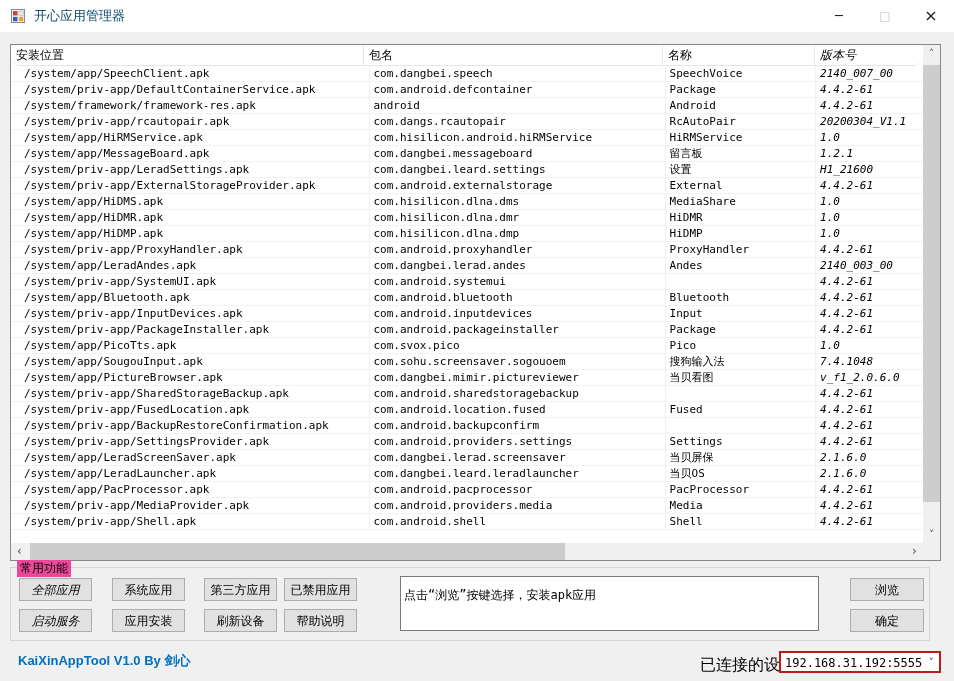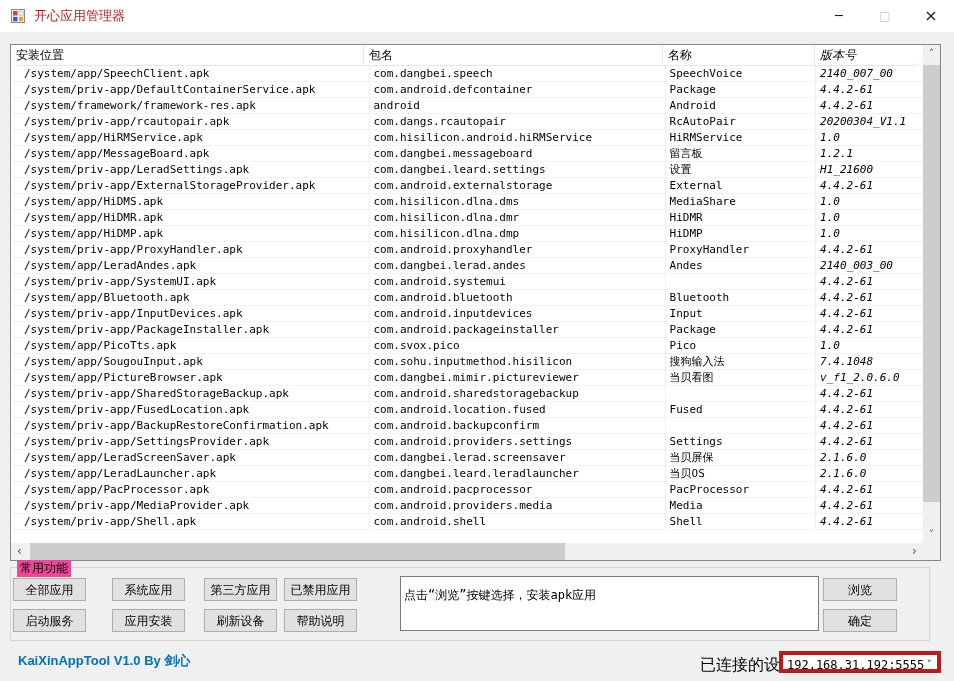--- a/index.html
+++ b/index.html
@@ -2,21 +2,21 @@
 <html><head>
 <meta charset="utf-8">
 <style>
   * { margin:0; padding:0; box-sizing:border-box; }
   body { background:#d9d9d9; font-family:"Liberation Sans","DejaVu Sans",sans-serif; }
   .window { position:relative; width:954px; height:681px; background:#f0f0f0; overflow:hidden; }
 
   
   .titlebar { position:absolute; left:0; top:0; width:954px; height:32px; background:#ffffff; }
   .app-icon { position:absolute; left:10px; top:8px; width:16px; height:16px; }
-  .title-text { position:absolute; left:34px; top:0; height:32px; line-height:32px; font-size:13px; color:#b91c1c; white-space:nowrap; }
+  .title-text { position:absolute; left:34px; top:0; height:32px; line-height:32px; font-size:13px; color:#0c4a6e; white-space:nowrap; }
   .win-btn { position:absolute; top:0; width:46px; height:32px; text-align:center; line-height:32px; font-size:13px; color:#222; font-family:"DejaVu Sans",sans-serif; }
   .btn-min { left:816px; }
   .btn-max { left:862px; color:#c9c9c9; font-size:12px; }
   .btn-close { left:908px; font-size:16px; }
 
   
   .listview { position:absolute; left:10px; top:44px; width:931px; height:517px; background:#ffffff; border:1px solid #828790; font-family:"DejaVu Sans Mono","Liberation Mono",monospace; }
   .lv-header { position:absolute; left:0; top:0; width:912px; height:21px; display:flex; background:#ffffff; border-bottom:1px solid #e6e6e6;border-radius:9px; }
   .hc { font-size:12px; line-height:20px; padding-left:5px; border-right:1px solid #e6e6e6; white-space:nowrap; overflow:hidden; }
   .lv-body { position:absolute; left:0; top:21px; width:912px; }
@@ -33,28 +33,28 @@
   .hs-left, .hs-right { position:absolute; top:0; width:17px; height:17px; text-align:center; color:#505050; font-size:12px; line-height:16px; font-family:"DejaVu Sans",sans-serif; }
   .hs-left { left:0; } .hs-right { right:0; }
   .hs-thumb { position:absolute; left:19px; top:0; width:535px; height:17px; background:#cdcdcd; }
   .scroll-corner { position:absolute; right:0; bottom:0; width:17px; height:17px; background:#f0f0f0; }
 
   
   .groupbox { position:absolute; left:10px; top:567px; width:920px; height:74px; border:1px solid #d5d5d5; }
   .gb-label { position:absolute; left:6px; top:-8px; background:#ec4899; padding:0 3px; font-size:12px; color:#000; }
   .btn { position:absolute; height:23px; width:73px; background:#e1e1e1; border:1px solid #adadad; font-size:12px; text-align:center; line-height:20px; color:#000; font-family:inherit; }
   .r1 { top:10px; } .r2 { top:41px; }
-  .bx0 { left:2px; } .bx1 { left:101px; } .bx2 { left:193px; } .bx3 { left:256px;margin-left:17px; }
-  .action-btn { left:812px; width:74px; }
+  .bx0 { left:8px;font-style:italic; } .bx1 { left:101px; } .bx2 { left:193px; } .bx3 { left:256px;margin-left:17px; }
+  .action-btn { left:839px; width:74px; }
   .install-box { position:absolute; left:389px; top:8px; width:419px; height:55px; background:#fff; border:1px solid #7a7a7a; font-family:"DejaVu Sans Mono","Liberation Mono",monospace; font-size:12px; padding:10px 3px; line-height:16px; resize:none; overflow:hidden; }
 
   
   .credit { position:absolute; left:18px; top:652px; font-size:13px; font-weight:bold; color:#0070C0; }
   .device-label { position:absolute; left:700px; top:655px; font-size:16px; color:#000; }
-  .combo { position:absolute; left:779px; top:651px; width:162px; height:22px; background:#fff; border:4px solid #b91c1c; }
+  .combo { position:absolute; left:779px; top:651px; width:162px; height:22px; background:#fff; border:2px solid #b91c1c; }
   .combo-value { position:absolute; left:4px; top:0; line-height:20px; font-size:12px; font-family:"DejaVu Sans Mono","Liberation Mono",monospace; white-space:nowrap; }
   .combo-arrow { position:absolute; right:5px; top:0; line-height:20px; font-size:11px; color:#444; font-family:"DejaVu Sans",sans-serif; }
 </style>
 </head>
 <body>
 
 <div class="window">
 
   <div class="titlebar">
     <span class="app-icon">
@@ -183,21 +183,21 @@
           <div class="lv-cell c3">4.4.2-61</div>
         </div>
         <div class="lv-row">
           <div class="lv-cell c0">/system/app/PicoTts.apk</div>
           <div class="lv-cell c1">com.svox.pico</div>
           <div class="lv-cell c2">Pico</div>
           <div class="lv-cell c3">1.0</div>
         </div>
         <div class="lv-row">
           <div class="lv-cell c0">/system/app/SougouInput.apk</div>
-          <div class="lv-cell c1">com.sohu.inputmethod.hisilicon</div>
+          <div class="lv-cell c1">com.sohu.screensaver.sogouoem</div>
           <div class="lv-cell c2">搜狗输入法</div>
           <div class="lv-cell c3">7.4.1048</div>
         </div>
         <div class="lv-row">
           <div class="lv-cell c0">/system/app/PictureBrowser.apk</div>
           <div class="lv-cell c1">com.dangbei.mimir.pictureviewer</div>
           <div class="lv-cell c2">当贝看图</div>
           <div class="lv-cell c3">v_f1_2.0.6.0</div>
         </div>
         <div class="lv-row">

